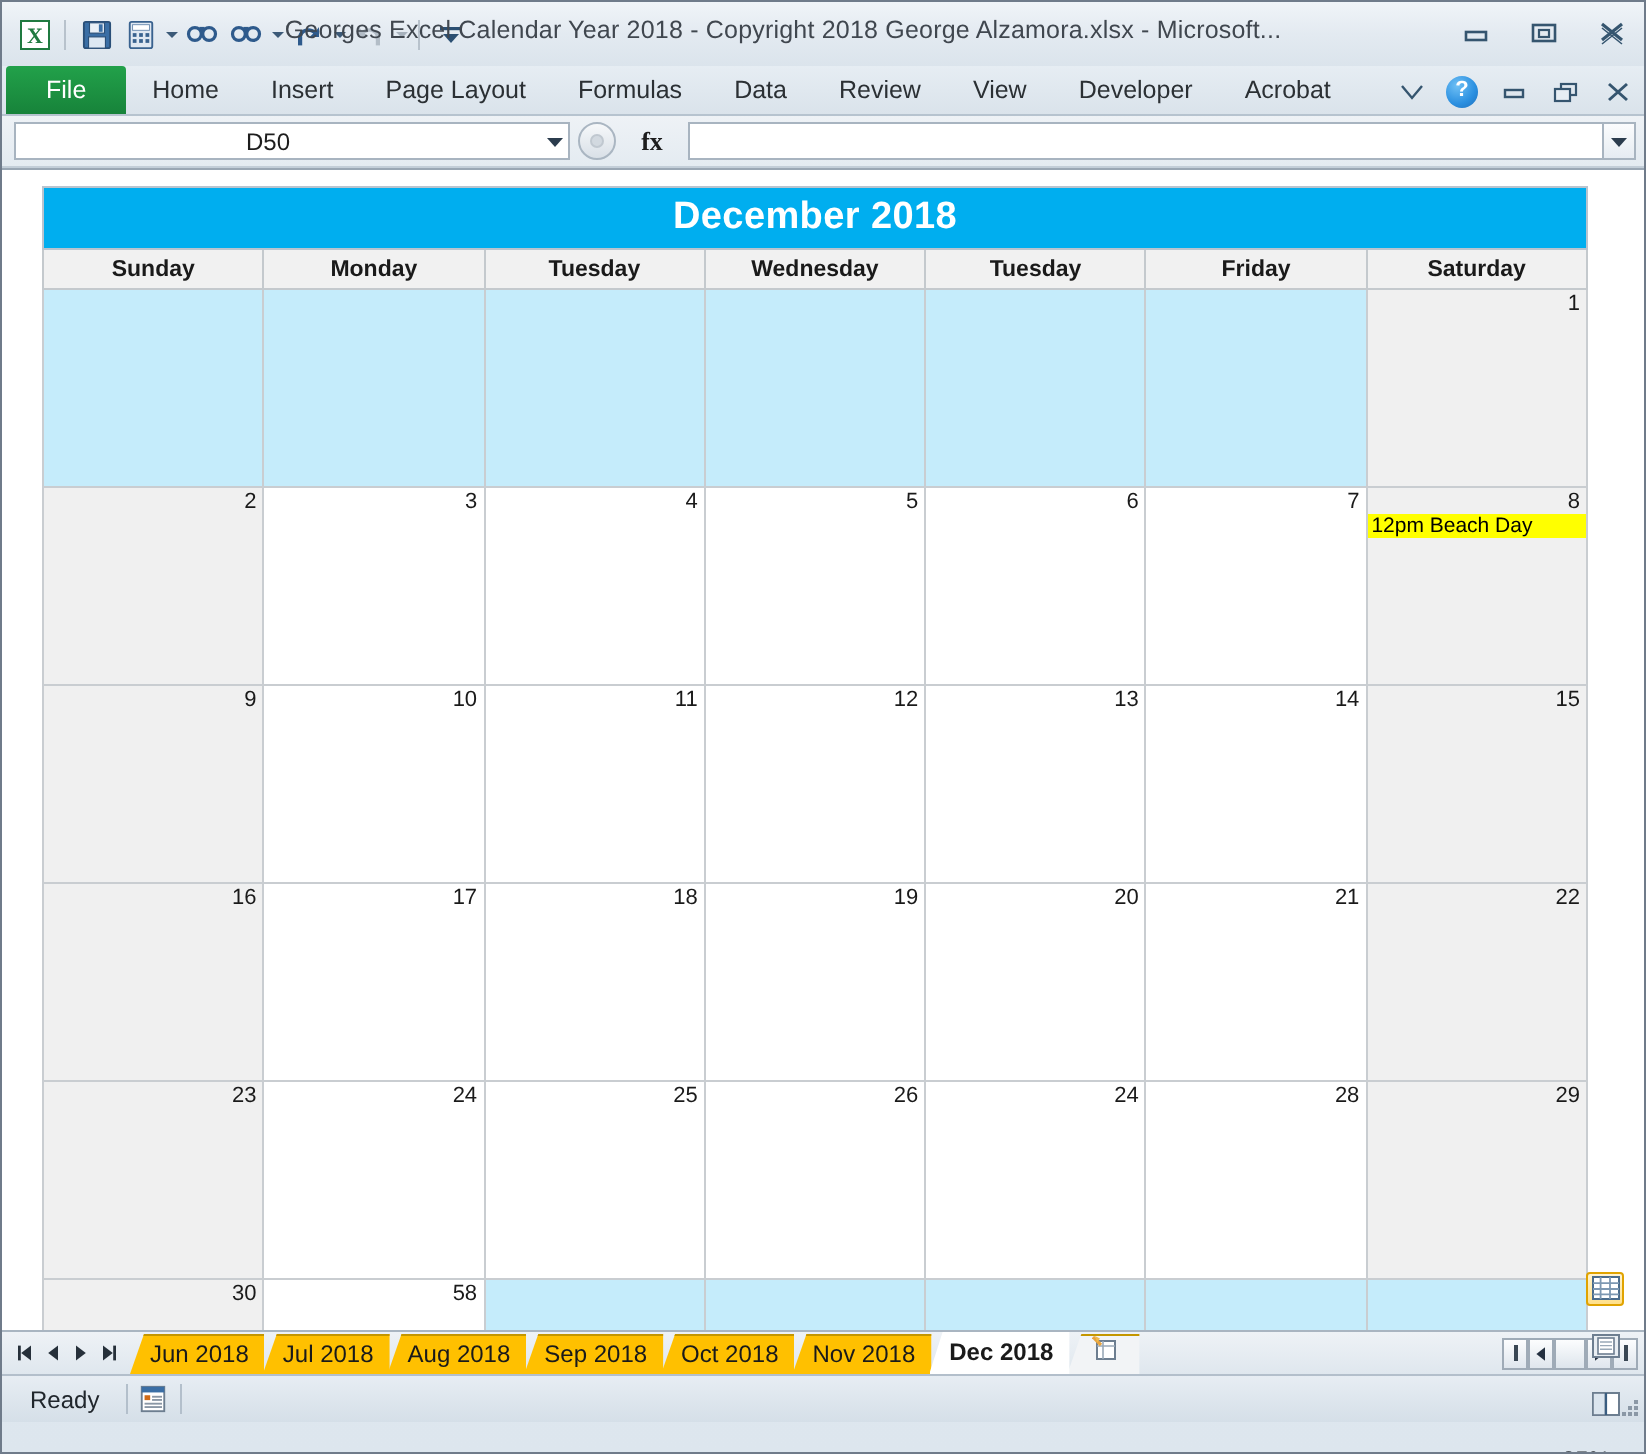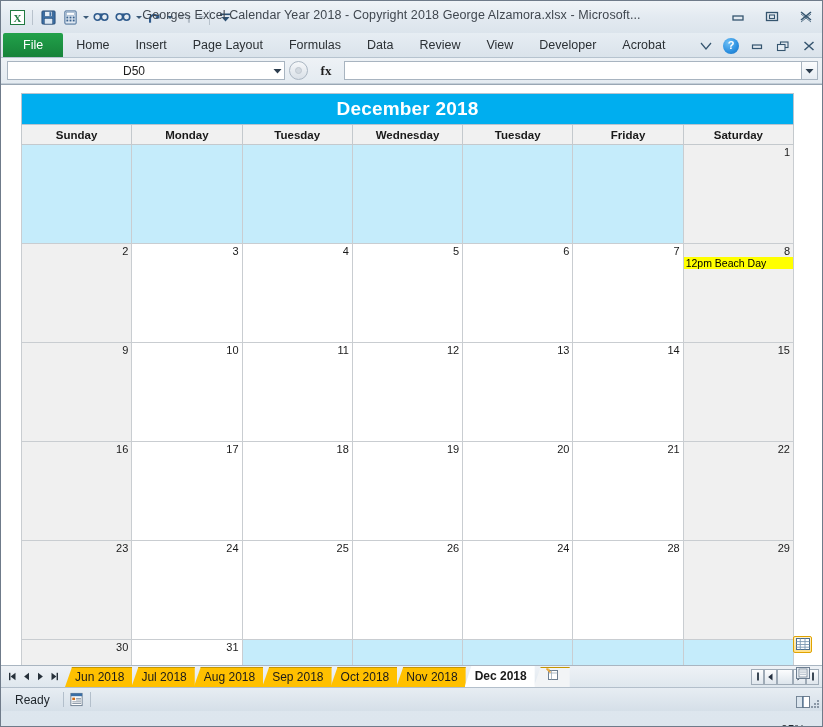--- a/index.html
+++ b/index.html
@@ -734,21 +734,21 @@
               </td>
               <td class="cal-cell weekend">
                 <span class="daynum">29</span>
               </td>
             </tr>
             <tr>
               <td class="cal-cell weekend">
                 <span class="daynum">30</span>
               </td>
               <td class="cal-cell">
-                <span class="daynum">31</span>
+                <span class="daynum">58</span>
               </td>
               <td class="cal-cell fill">
                 <span class="daynum"></span>
               </td>
               <td class="cal-cell fill">
                 <span class="daynum"></span>
               </td>
               <td class="cal-cell fill">
                 <span class="daynum"></span>
               </td>

